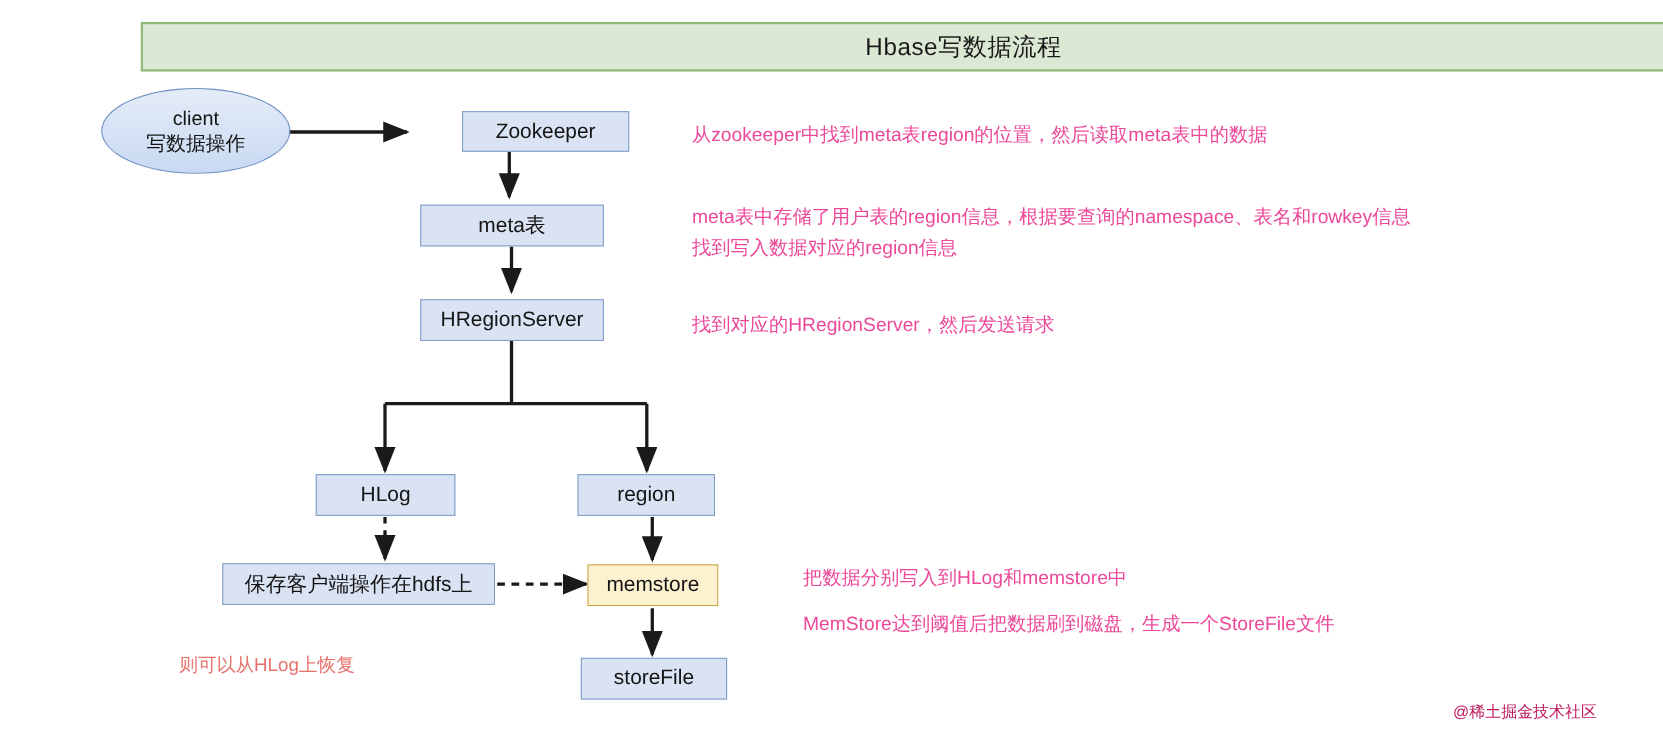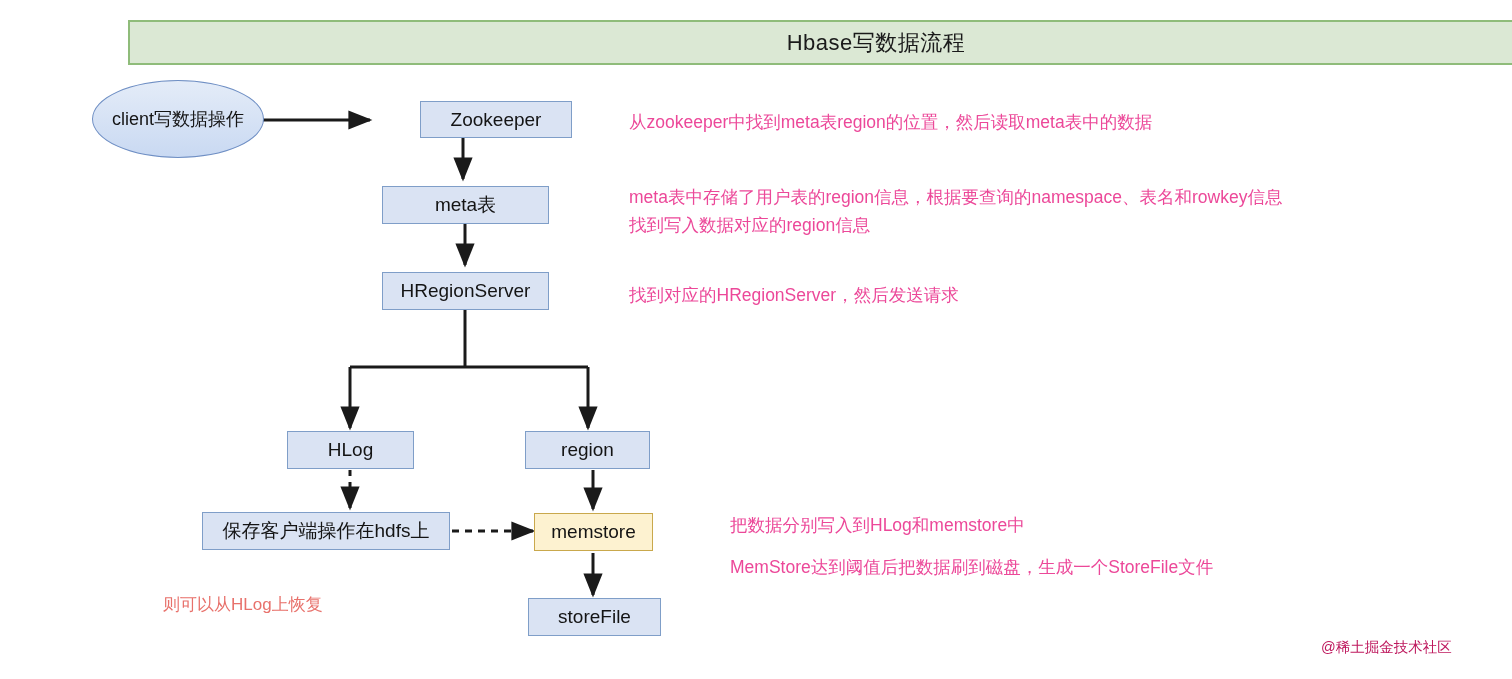--- a/index.html
+++ b/index.html
@@ -63,21 +63,21 @@
   }
 
   
   .node-ellipse {
     position: absolute;
     box-sizing: border-box;
     border-radius: 50%;
     background: linear-gradient(180deg, #e4ecf8 0%, #c9d9f2 100%);
     border: 1.5px solid #6f8fc4;
     display: flex;
-    flex-direction: row;
+    flex-direction: column;
     align-items: center;
     justify-content: center;
     color: #141414;
     font-size: 18px;
     line-height: 1.25;
     white-space: nowrap;
   }
 
   
   .annotation {

